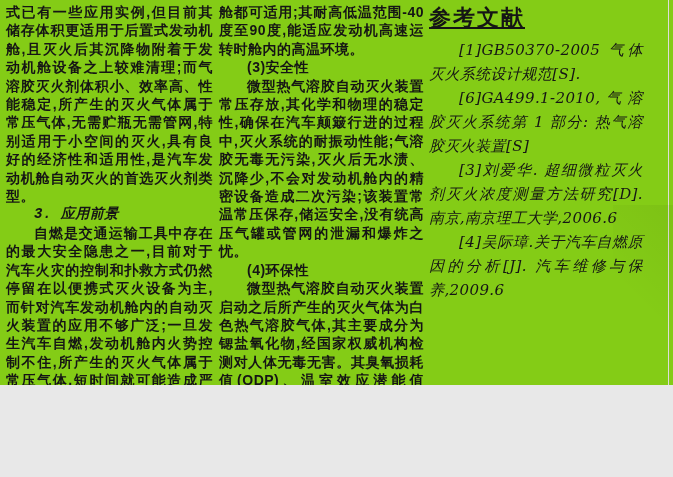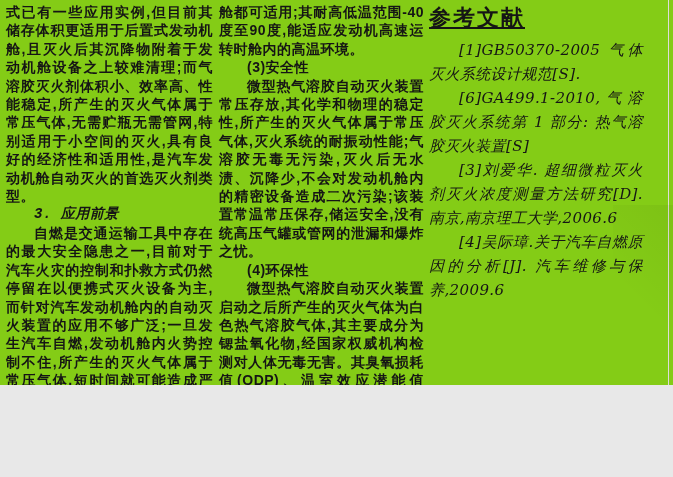--- a/index.html
+++ b/index.html
@@ -124,21 +124,21 @@
 
   <div class="col col-left body-text">
     <p>式已有一些应用实例,但目前其储存体积更适用于后置式发动机舱,且灭火后其沉降物附着于发动机舱设备之上较难清理;而气溶胶灭火剂体积小、效率高、性能稳定,所产生的灭火气体属于常压气体,无需贮瓶无需管网,特别适用于小空间的灭火,具有良好的经济性和适用性,是汽车发动机舱自动灭火的首选灭火剂类型。</p>
     <p class="indent kaiti">3. 应用前景</p>
     <p class="indent">自燃是交通运输工具中存在的最大安全隐患之一,目前对于汽车火灾的控制和扑救方式仍然停留在以便携式灭火设备为主,而针对汽车发动机舱内的自动灭火装置的应用不够广泛;一旦发生汽车自燃,发动机舱内火势控制不住,所产生的灭火气体属于常压气体,短时间就可能造成严重后果。因此,通过自动探测第一</p>
   </div>
 
   <div class="col col-mid body-text">
     <p>舱都可适用;其耐高低温范围-40度至90度,能适应发动机高速运转时舱内的高温环境。</p>
     <p class="indent">(3)安全性</p>
-    <p class="indent">微型热气溶胶自动灭火装置常压存放,其化学和物理的稳定性,所产生的灭火气体属于常压气体,灭火系统的耐振动性能;气溶胶无毒无污染,灭火后无水渍、沉降少,不会对发动机舱内的精密设备造成二次污染;该装置常温常压保存,储运安全,没有统高压气罐或管网的泄漏和爆炸之忧。</p>
+    <p class="indent">微型热气溶胶自动灭火装置常压存放,其化学和物理的稳定性,确保在汽车颠簸行进的过程中,灭火系统的耐振动性能;气溶胶无毒无污染,灭火后无水渍、沉降少,不会对发动机舱内的精密设备造成二次污染;该装置常温常压保存,储运安全,没有统高压气罐或管网的泄漏和爆炸之忧。</p>
     <p class="indent">(4)环保性</p>
     <p class="indent">微型热气溶胶自动灭火装置启动之后所产生的灭火气体为白色热气溶胶气体,其主要成分为锶盐氧化物,经国家权威机构检测对人体无毒无害。其臭氧损耗值(ODP)、温室效应潜能值(GWP)以及合成物在大气中存留寿命值(ALT)等三项重要环境指标均为</p>
   </div>
 
   <div class="col col-right">
     <div class="refs-heading">参考文献</div>
     <p class="ref-item">[1]GB50370-2005 气体灭火系统设计规范[S].</p>
     <p class="ref-item">[6]GA499.1-2010,气溶胶灭火系统第 1 部分: 热气溶胶灭火装置[S]</p>
     <p class="ref-item">[3]刘爱华. 超细微粒灭火剂灭火浓度测量方法研究[D]. 南京,南京理工大学,2006.6</p>
     <p class="ref-item">[4]吴际璋.关于汽车自燃原因的分析[J]. 汽车维修与保养,2009.6</p>

